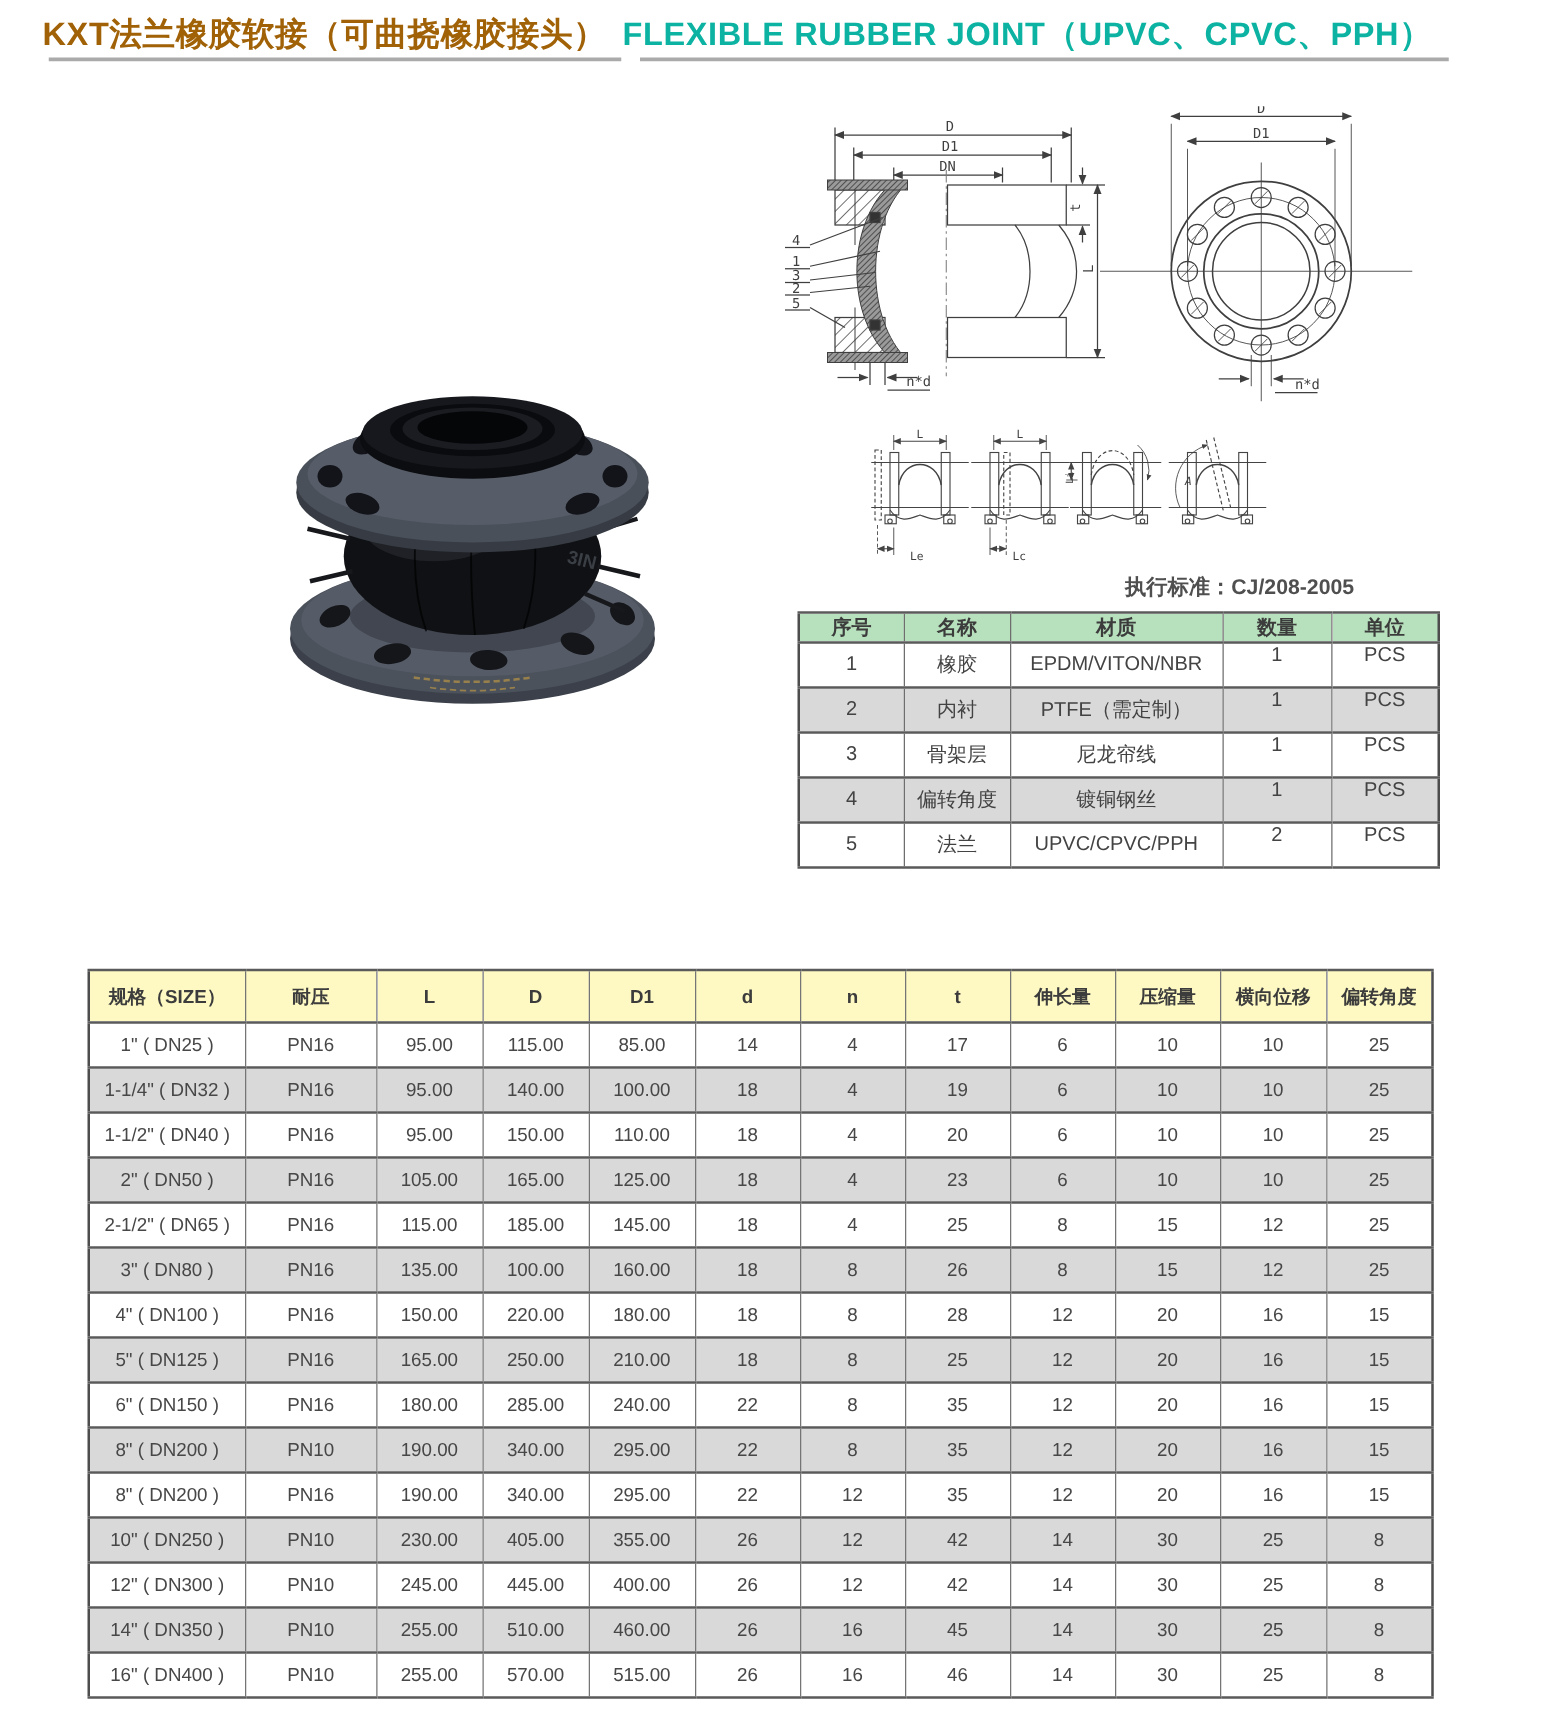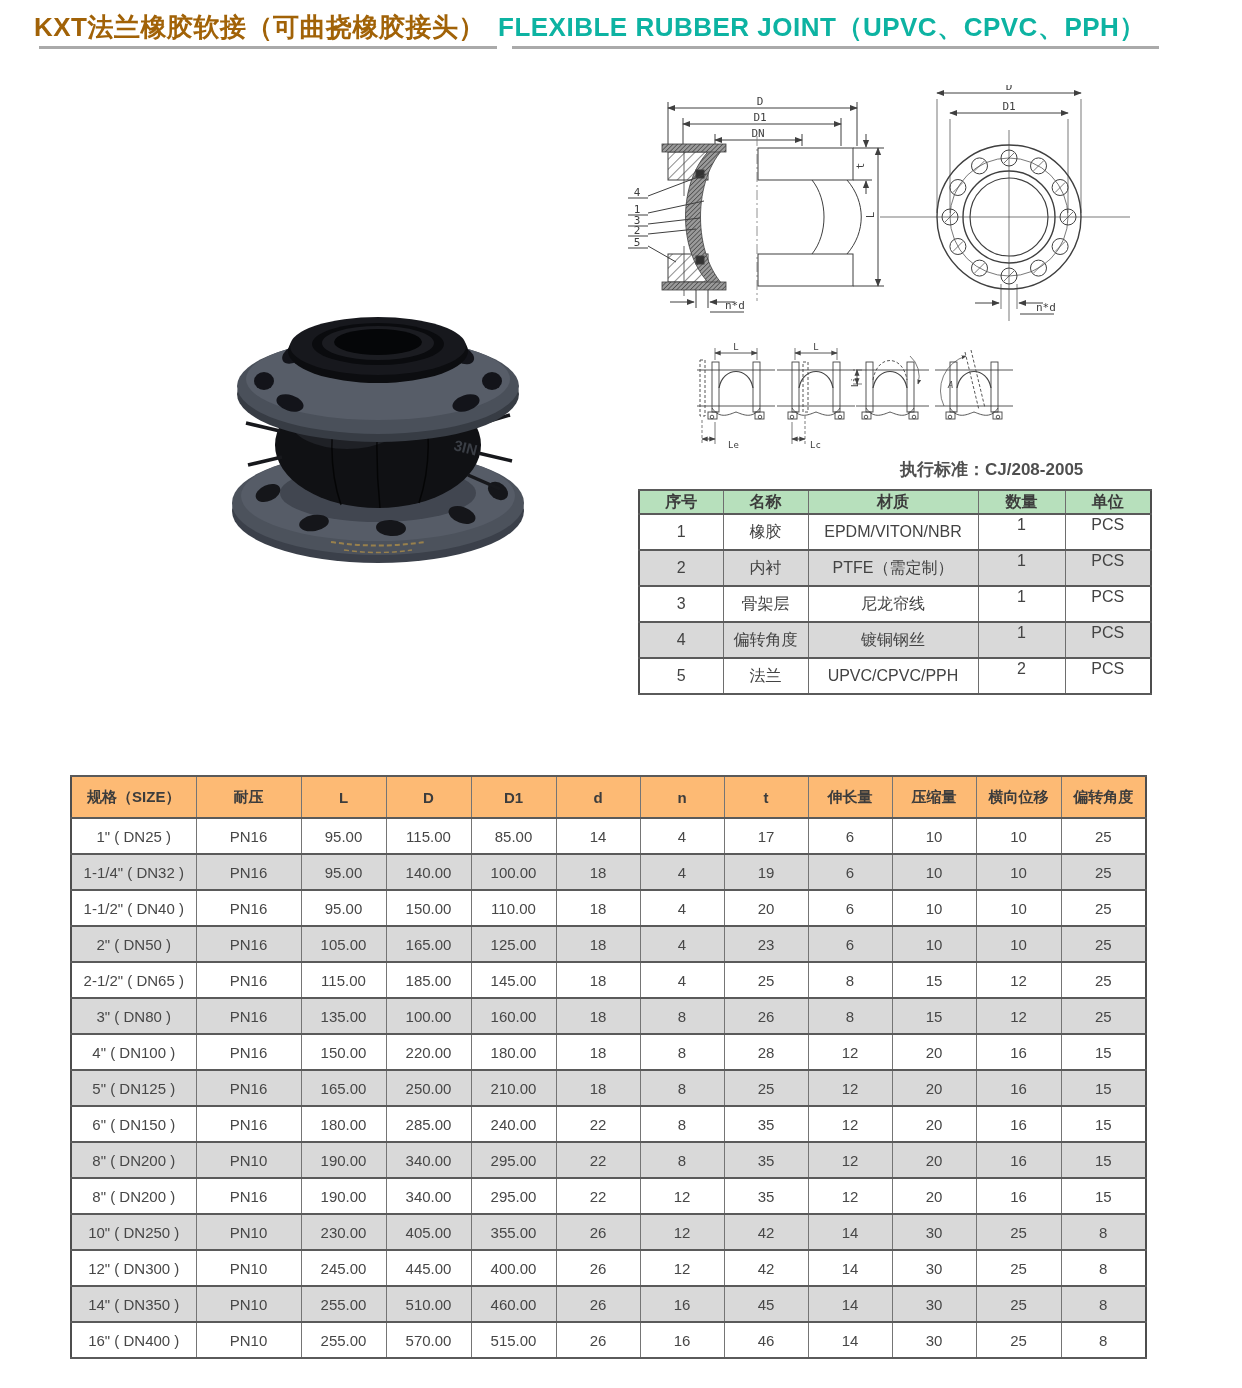--- a/index.html
+++ b/index.html
@@ -29,21 +29,21 @@
   th,td{overflow:hidden;white-space:nowrap}
   .parts{position:absolute;left:638px;top:489px;width:512px;font-size:16px;border:2px solid #4d4d4d}
   .parts th{background:#b7e0bc;height:24px;font-weight:600;color:#3c3c3c}
   .parts td{height:36px;font-weight:500}
   .parts th,.parts td{border-left:1px solid #6e6e6e;border-right:1px solid #6e6e6e;
                       border-top:2px solid #5a5a5a;border-bottom:2px solid #5a5a5a}
   .parts tbody tr:nth-child(even){background:#d9d9d9}
   .parts td:nth-child(4),.parts td:nth-child(5){vertical-align:top;padding-top:1px}
 
   .spec{position:absolute;left:70px;top:775px;width:1075px;font-size:15px;border:2px solid #4d4d4d}
-  .spec th{background:#fdba74;height:42px;font-weight:600;color:#3c3c3c}
+  .spec th{background:#fef9c3;height:42px;font-weight:600;color:#3c3c3c}
   .spec td{height:36px;color:#474747}
   .spec th,.spec td{border-left:1px solid #757575;border-right:1px solid #757575;
                     border-top:2px solid #5a5a5a;border-bottom:2px solid #5a5a5a}
   .spec tbody tr:nth-child(even){background:#d9d9d9}
 
   
   .cad{font-family:"DejaVu Sans Mono","Liberation Mono",monospace;fill:#3f3f3f}
   svg{shape-rendering:geometricPrecision}
 </style>
 </head>

